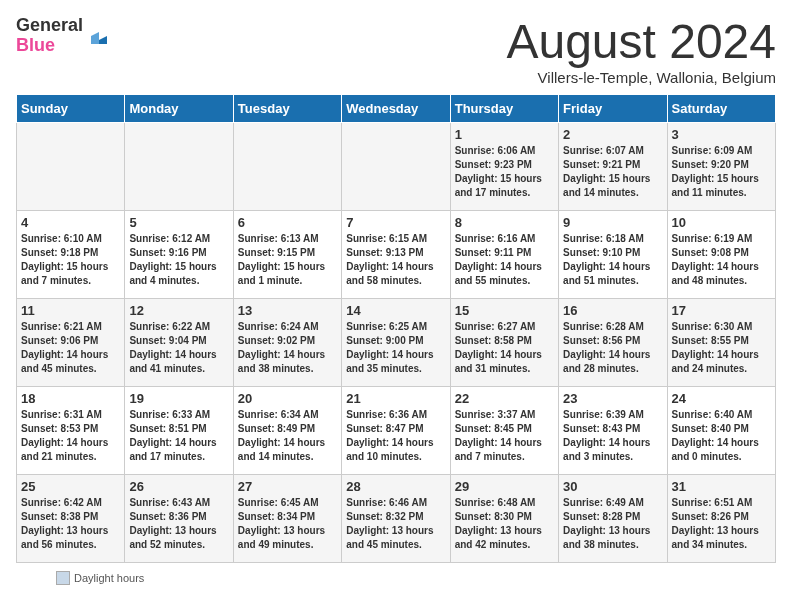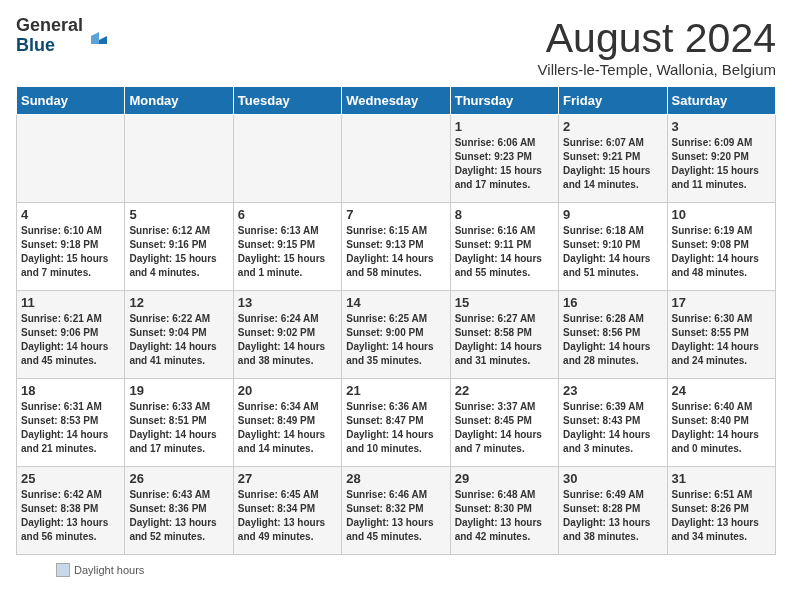--- a/index.html
+++ b/index.html
@@ -20,31 +20,31 @@
       display: flex;
       align-items: center;
       gap: 0;
     }
     .logo-text {
       font-size: 18px;
       font-weight: bold;
       line-height: 1.1;
     }
     .logo-general { color: #333; }
-    .logo-blue { color: #0c4a6e; }
+    .logo-blue { color: #ec4899; }
     .logo-icon {
       width: 28px;
       height: 28px;
       margin-left: 2px;
     }
     .title-block {
       text-align: right;
     }
     .month-title {
-      font-size: 41px;
+      font-size: 48px;
       font-weight: normal;
       color: #333;
       line-height: 1.1;
     }
     .location-title {
       font-size: 15px;
       color: #333;
     }
     table {
       width: 100%;

